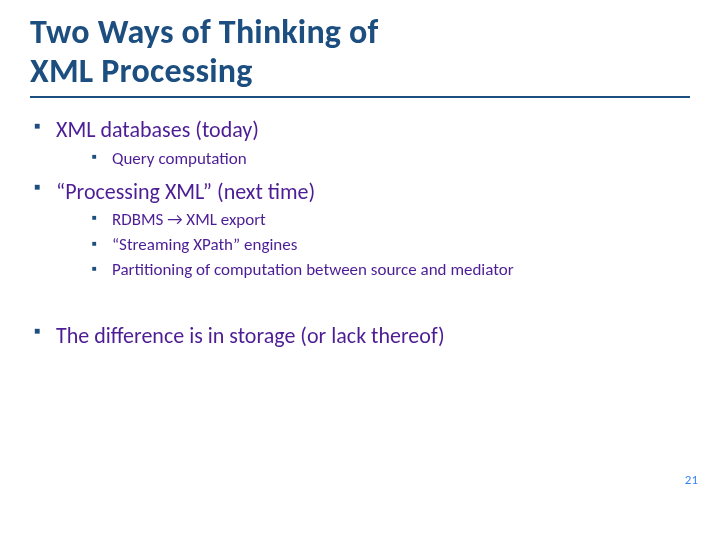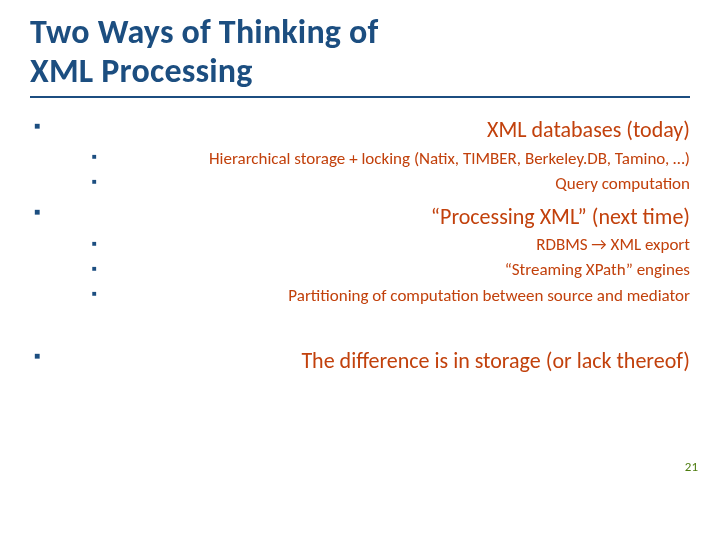--- a/index.html
+++ b/index.html
@@ -28,22 +28,21 @@
     margin: 0 0 6px 0;
     letter-spacing: 0.2px;
   }
   .rule {
     border: none;
     border-top: 2px solid #1c4e80;
     margin: 4px 0 18px 0;
   }
   .body {
     font-size: 22px;
-    color: #c2410c;
-    text-align: right;
+    color: #4c1d95;
   }
   ul.lvl1 {
     list-style: none;
     padding: 0;
     margin: 0;
   }
   ul.lvl1 > li {
     position: relative;
     padding-left: 26px;
     margin: 8px 0 6px 0;
@@ -77,44 +76,43 @@
     top: 0.4em;
     font-size: 8px;
     color: #1c4e80;
   }
   .gap {
     height: 26px;
   }
   .pagenum {
     position: absolute;
     right: 22px;
-    bottom: 18px;
+    bottom: 5px;
     font-size: 13px;
-    color: #4d7c0f;
+    color: #3b82f6;
   }
 </style>
 </head>
 <body>
 
 <div class="slide">
 
   <h1 class="title">
     <span>Two Ways of Thinking of</span><br>
     <span>XML Processing</span>
   </h1>
 
   <hr class="rule">
 
   <div class="body">
     <ul class="lvl1">
 
       <li>
         <span>XML databases (today)</span>
         <ul class="lvl2">
-          <li>Hierarchical storage + locking (Natix, TIMBER, Berkeley.DB, Tamino, …)</li>
           <li>Query computation</li>
         </ul>
       </li>
 
       <li>
         <span>“Processing XML” (next time)</span>
         <ul class="lvl2">
           <li>RDBMS → XML export</li>
           <li>“Streaming XPath” engines</li>
           <li>Partitioning of computation between source and mediator</li>

